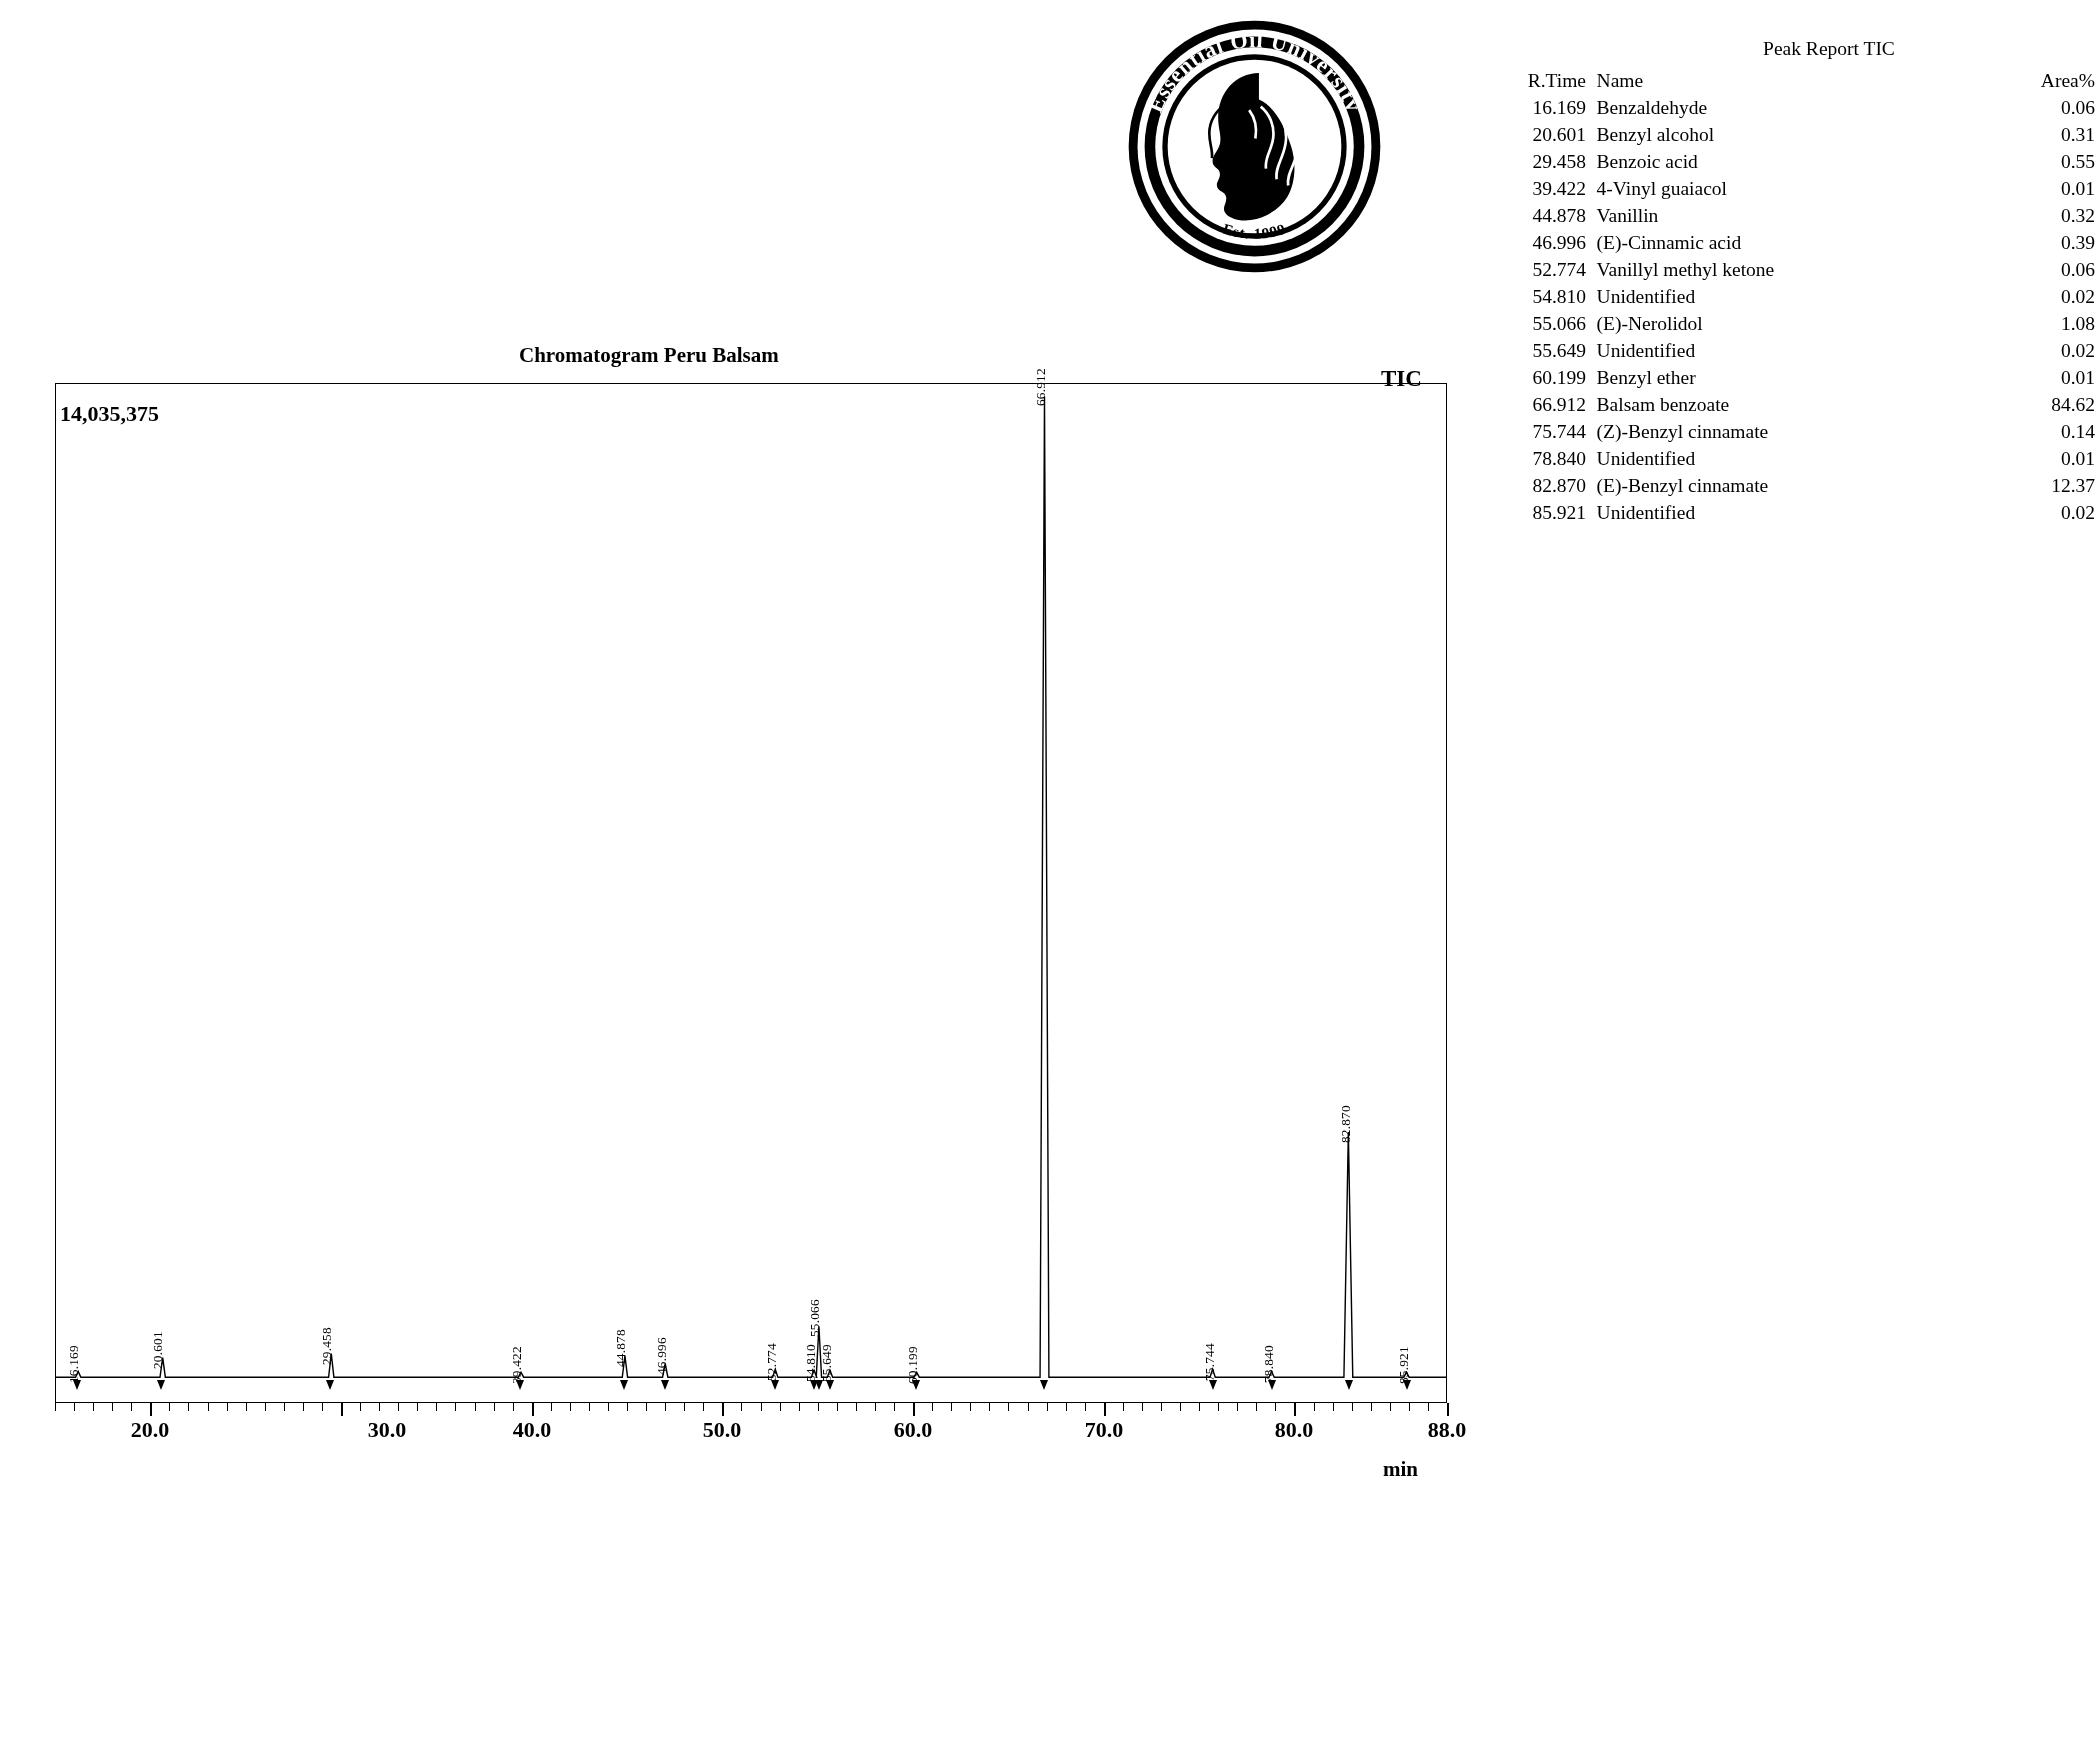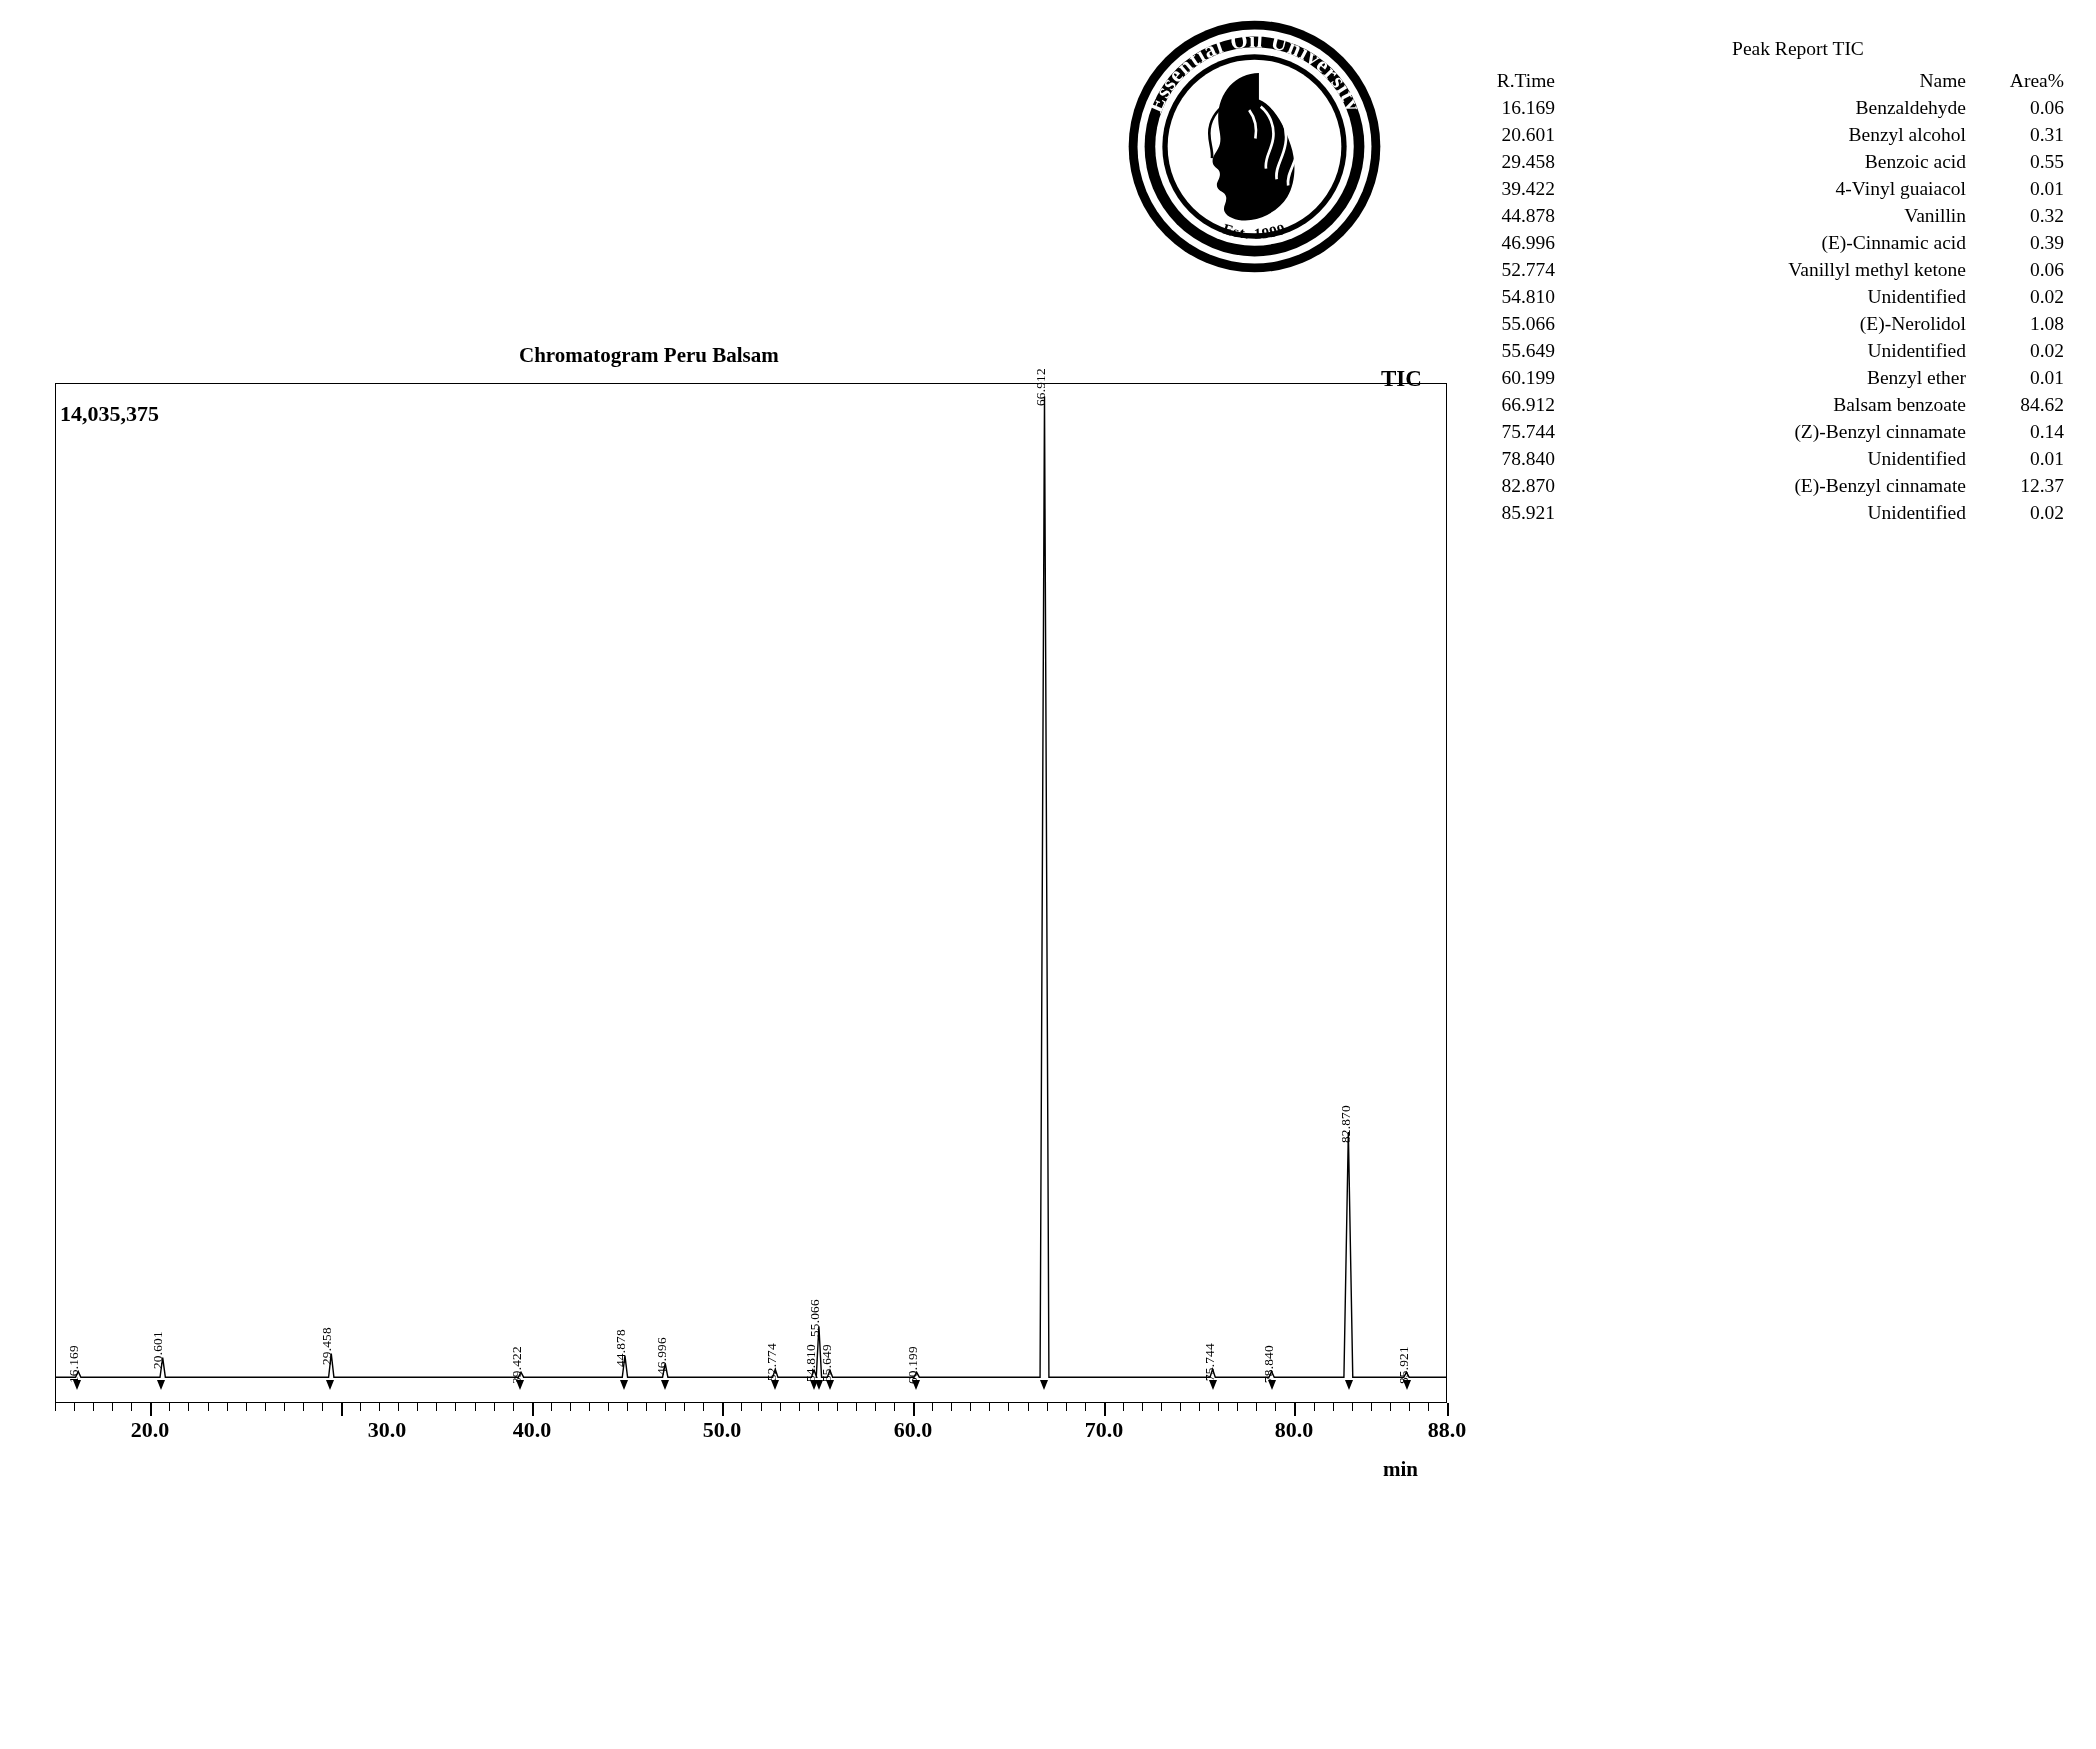--- a/index.html
+++ b/index.html
@@ -21,21 +21,21 @@
     position: absolute;
     left: 1126px;
     top: 17.7px;
     width: 257px;
     height: 257px;
   }
 
   
   #peak-report {
     position: absolute;
-    left: 1479px;
+    left: 1510px;
     top: 35px;
     width: 585px;
     font-size: 19.5px;
     line-height: 27px;
   }
   #peak-report .report-title {
     text-align: center;
     margin-left: 53px;
     margin-bottom: 5.3px;
     font-size: 19.5px;
@@ -44,21 +44,20 @@
     display: flex;
     white-space: pre;
   }
   #peak-report .c-rt {
     width: 76px;
     text-align: right;
     padding-right: 10.6px;
   }
   #peak-report .c-name {
     flex: 1;
-    text-align: right;
   }
   #peak-report .c-area {
     width: 98px;
     text-align: right;
   }
   #peak-report .total-row .c-rt,
   #peak-report .total-row .c-name { visibility: hidden; }
 
   
   #chart-title {

